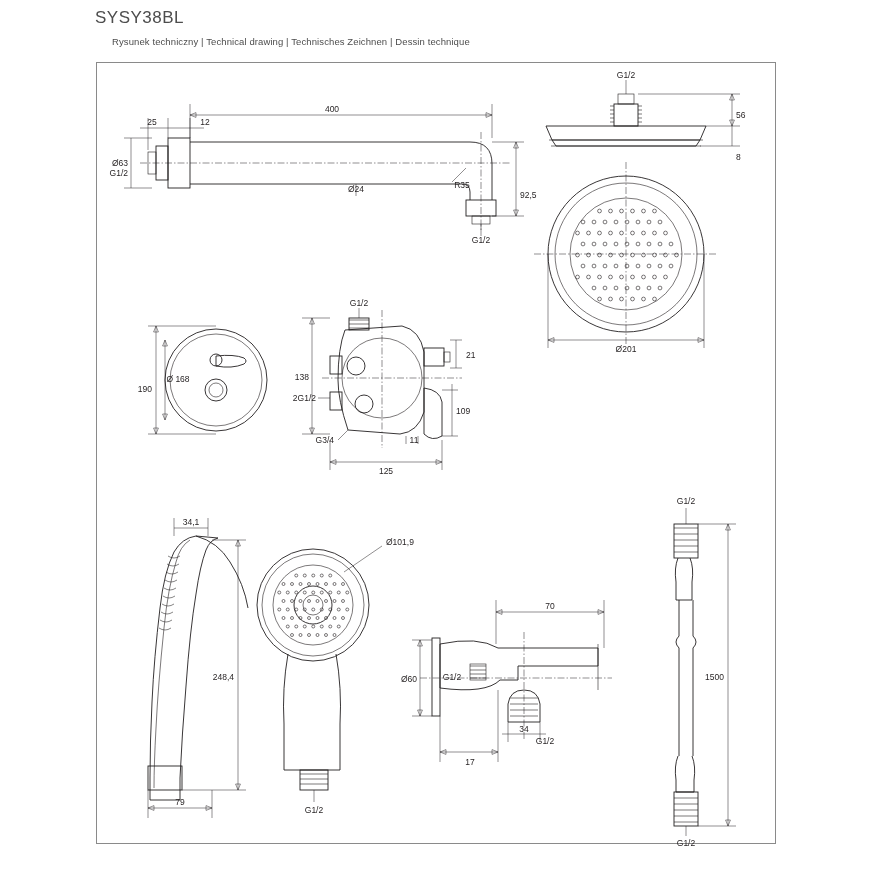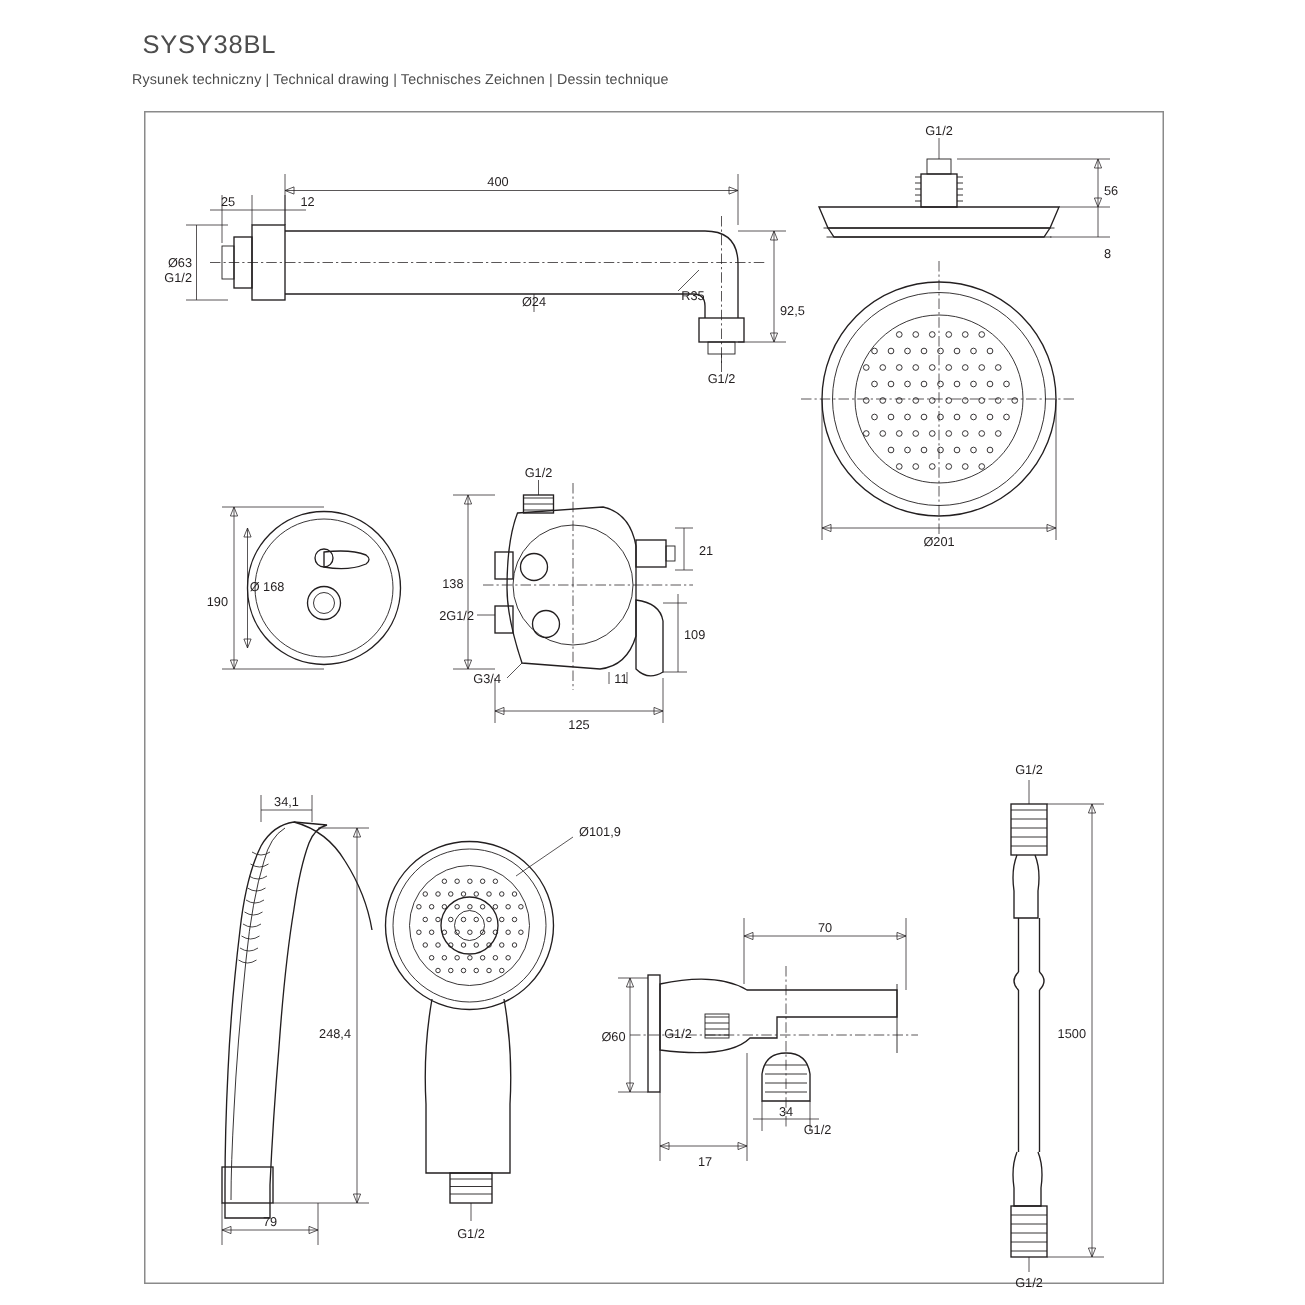--- a/index.html
+++ b/index.html
@@ -4,29 +4,29 @@
 <style>
   html, body { margin:0; padding:0; }
   body {
     width: 870px; height: 870px;
     background: #ffffff;
     font-family: "Liberation Sans", sans-serif;
     color: #231f20;
     position: relative;
     overflow: hidden;
   }
-  .sheet { position:absolute; inset:0;margin-top:12px; }
+  .sheet { position:absolute; inset:0; }
 
   
   #title {
     position:absolute; left:95px; top:8px;
     font-size:17px; letter-spacing:0.5px; color:#4d4d4d;
   }
   #subtitle {
-    position:absolute; left:88px; top:36px;
+    position:absolute; left:112px; top:36px;
     font-size:9.5px; color:#4d4d4d; letter-spacing:0.1px;
   }
   #footer {
     position:absolute; left:0; right:0; top:852px;
     text-align:center; font-size:9.5px; color:#4d4d4d;
   }
 
   
   #frame {
     position:absolute; left:96px; top:62px;

